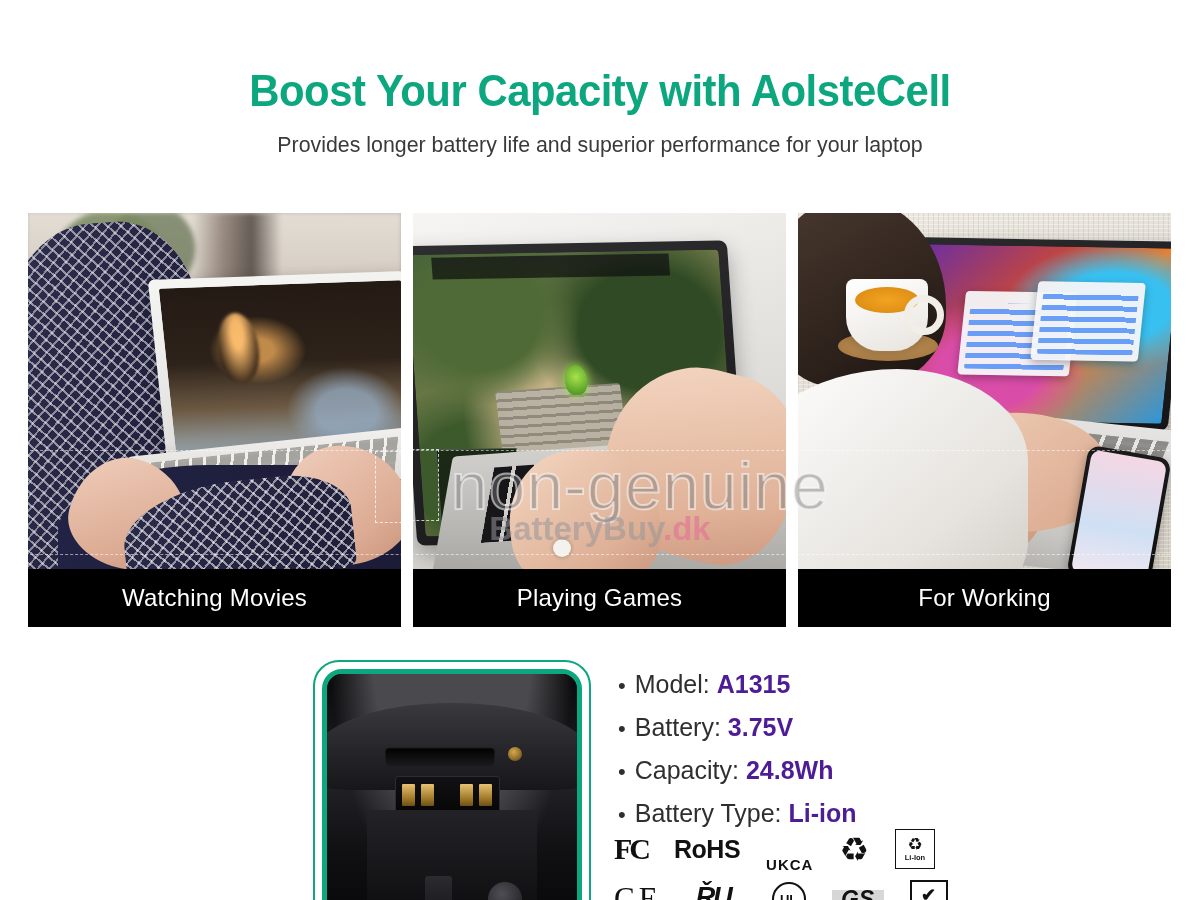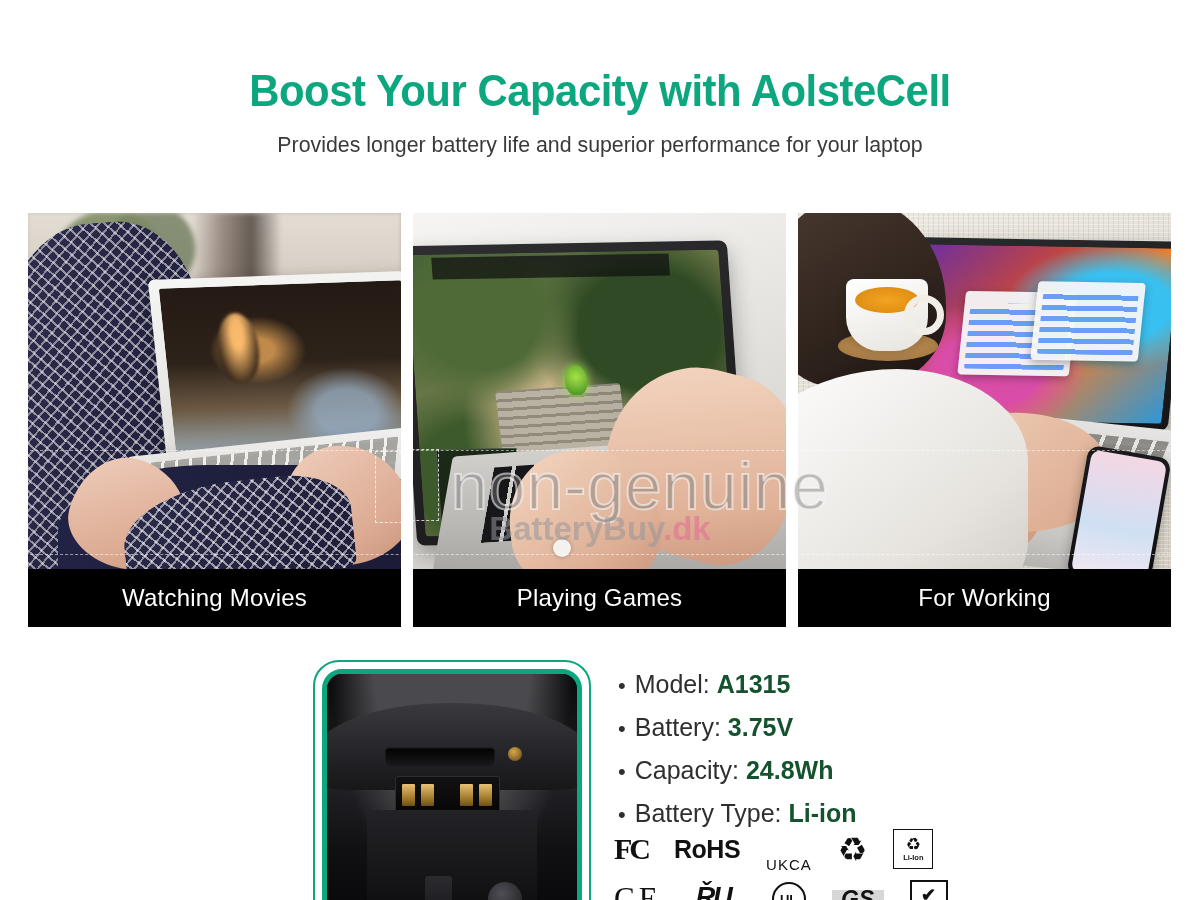--- a/index.html
+++ b/index.html
@@ -416,30 +416,30 @@
   .bat-knob {
     position:absolute; right:22%; bottom:0; width:34px; height:34px;
     background: radial-gradient(circle at 40% 35%, #4e4e55, #1a1a1d);
     border-radius:50% 50% 0 0;
   }
 
   
   .specs { position:absolute; left:618px; top:18px; width:380px; }
   .spec-row { display:flex; align-items:baseline; font-size:25px; color:#2f2f2f; margin-bottom:14px; }
   .spec-bullet { font-size:22px; margin-right:9px; color:#2f2f2f; line-height:1; }
-  .spec-val { color:#14532d; font-weight:700; margin-left:7px; }
+  .spec-val { color:#4c1d95; font-weight:700; margin-left:7px; }
 
   
   .certs { position:absolute; left:614px; top:176px; width:420px; }
   .cert-row { display:flex; align-items:center; gap:26px; height:42px; margin-bottom:8px; }
   .cert { height:34px; display:flex; align-items:center; justify-content:center; color:#111; }
 
   .c-fcc { font-size:30px; font-weight:800; letter-spacing:-3px; font-family:"Liberation Serif", serif; }
   .c-rohs { font-size:25px; font-weight:800; letter-spacing:-0.5px; }
-  .c-ukca { font-size:15px; font-weight:400; line-height:0.95; text-align:center; letter-spacing:1px;margin-top:32px; }
+  .c-ukca { font-size:15px; font-weight:700; line-height:0.95; text-align:center; letter-spacing:1px;margin-top:32px; }
   .c-recycle { font-size:33px; line-height:1; }
   .c-liion { width:40px; height:40px; border:1.6px solid #111; display:flex; flex-direction:column;
              align-items:center; justify-content:center; }
   .c-liion .r { font-size:17px; line-height:1; }
   .c-liion .t { font-size:7.5px; font-weight:800; line-height:1; margin-top:1px; }
   .c-ce { font-size:31px; font-weight:400; letter-spacing:4px; font-family:"Liberation Serif", serif; }
   .c-ul-box { display:flex; align-items:baseline; gap:2px; }
   .c-ul-box .sm { font-size:11px; font-weight:800; }
   .c-ru { font-size:27px; font-weight:900; font-style:italic; letter-spacing:-2px; }
   .c-ulcirc { width:34px; height:34px; border:2px solid #111; border-radius:50%;

